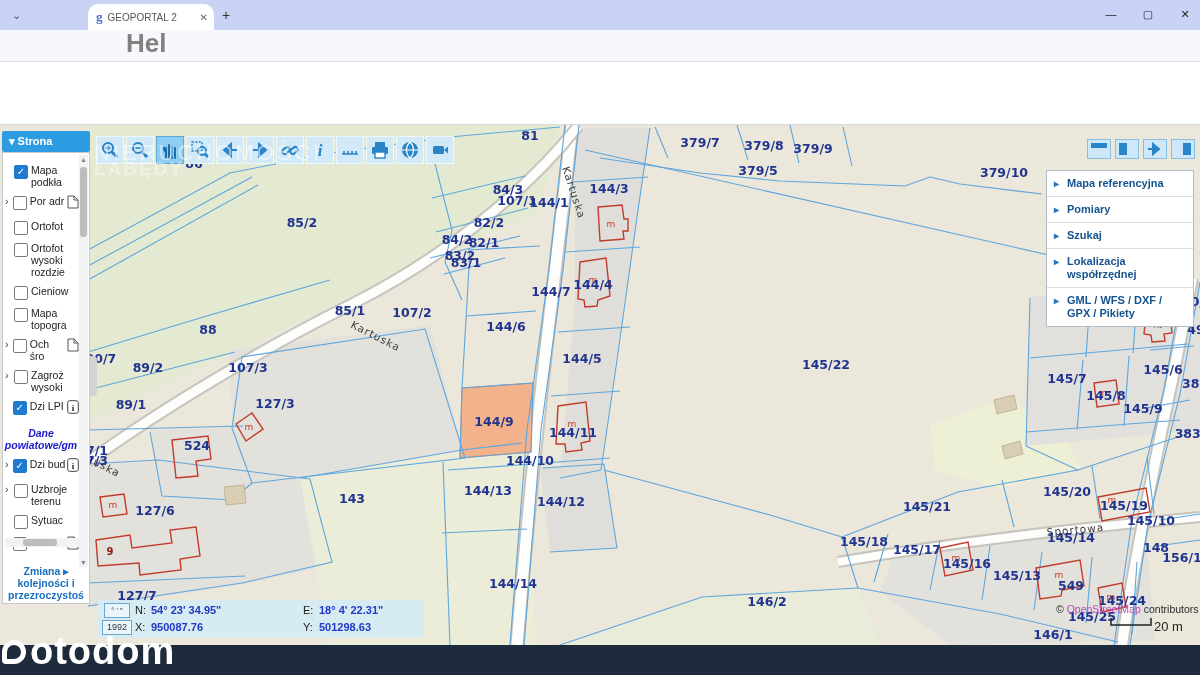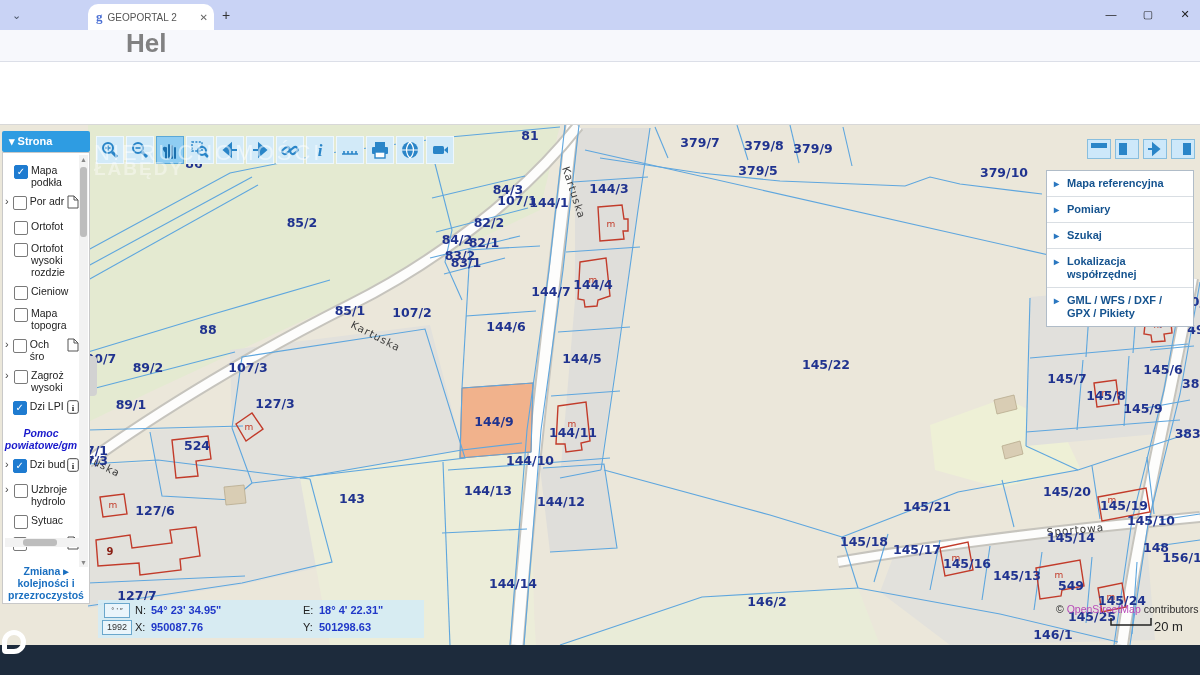--- a/index.html
+++ b/index.html
@@ -459,34 +459,34 @@
       </div>
       <div class="sbrow">
         <span class="ar" style="visibility: hidden;">›</span>
         <span class="cb on">✓</span>
         <span class="lb">Dzi LPI</span>
         <span class="ic"><svg width="12" height="14" viewBox="0 0 12 14">
             <rect x="0.7" y="0.7" width="10.6" height="12.6" rx="2" fill="#fff" stroke="#444"></rect>
             <text x="6" y="10.5" text-anchor="middle" font-size="9" font-weight="bold" font-family="Liberation Serif,serif" fill="#222">i</text>
           </svg></span>
       </div>
-      <div class="sbsec">Pomoc powiatowe/gm</div>
+      <div class="sbsec">Dane powiatowe/gm</div>
       <div class="sbrow">
         <span class="ar" style="visibility: visible;">›</span>
         <span class="cb on">✓</span>
         <span class="lb">Dzi bud</span>
         <span class="ic"><svg width="12" height="14" viewBox="0 0 12 14">
             <rect x="0.7" y="0.7" width="10.6" height="12.6" rx="2" fill="#fff" stroke="#444"></rect>
             <text x="6" y="10.5" text-anchor="middle" font-size="9" font-weight="bold" font-family="Liberation Serif,serif" fill="#222">i</text>
           </svg></span>
       </div>
       <div class="sbrow">
         <span class="ar" style="visibility: visible;">›</span>
         <span class="cb"></span>
-        <span class="lb">Uzbroje hydrolo</span>
+        <span class="lb">Uzbroje terenu</span>
       </div>
       <div class="sbrow">
         <span class="ar" style="visibility: hidden;">›</span>
         <span class="cb"></span>
         <span class="lb">Sytuac</span>
       </div>
       <div class="sbrow">
         <span class="ar" style="visibility: visible;">›</span>
         <span class="cb"></span>
         <span class="lb">Ulic adr</span>
@@ -555,13 +555,14 @@
 <div class="abs" id="wm-map">NIERUCHOMOŚCI</div>
 <div class="abs" id="wm-map2">ŁABĘDY</div>
 
 <div class="abs" id="taskbar">
 
   <div id="tbapps"></div>
 
 </div>
 <div class="abs" id="otodom">
     <span class="bub"></span>
+    <span>otodom</span>
   </div>
 
 </body></html>

